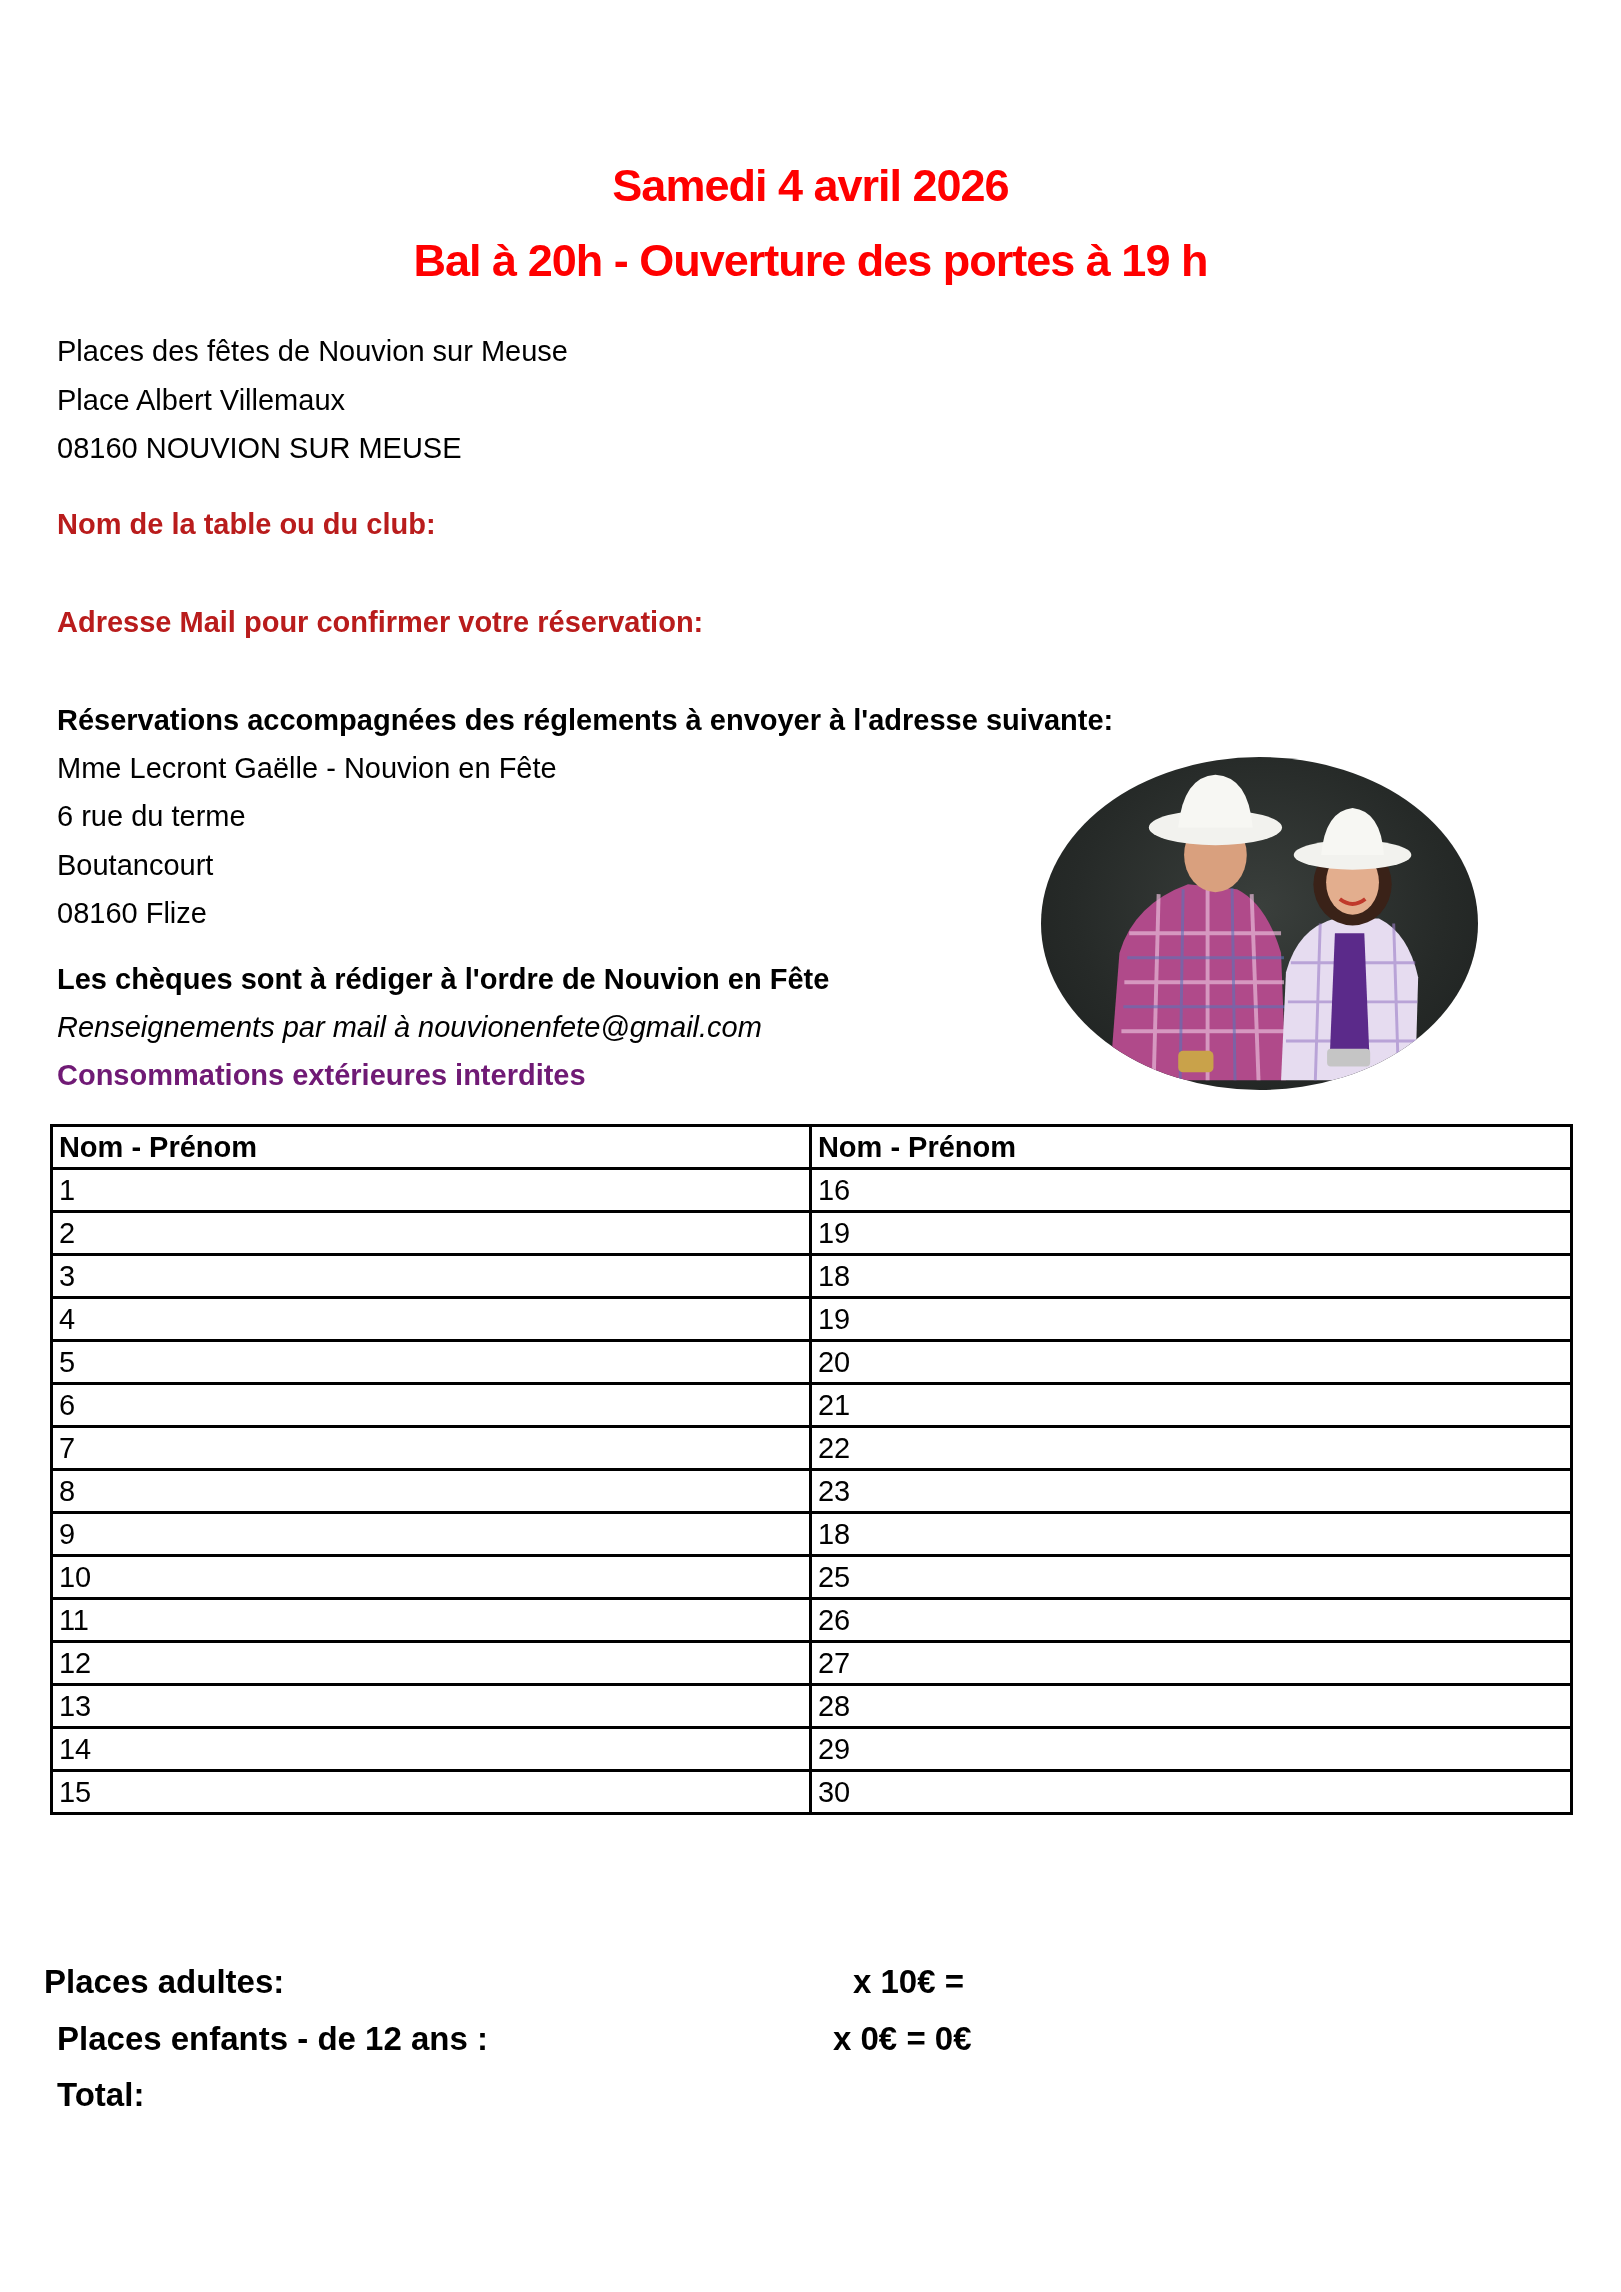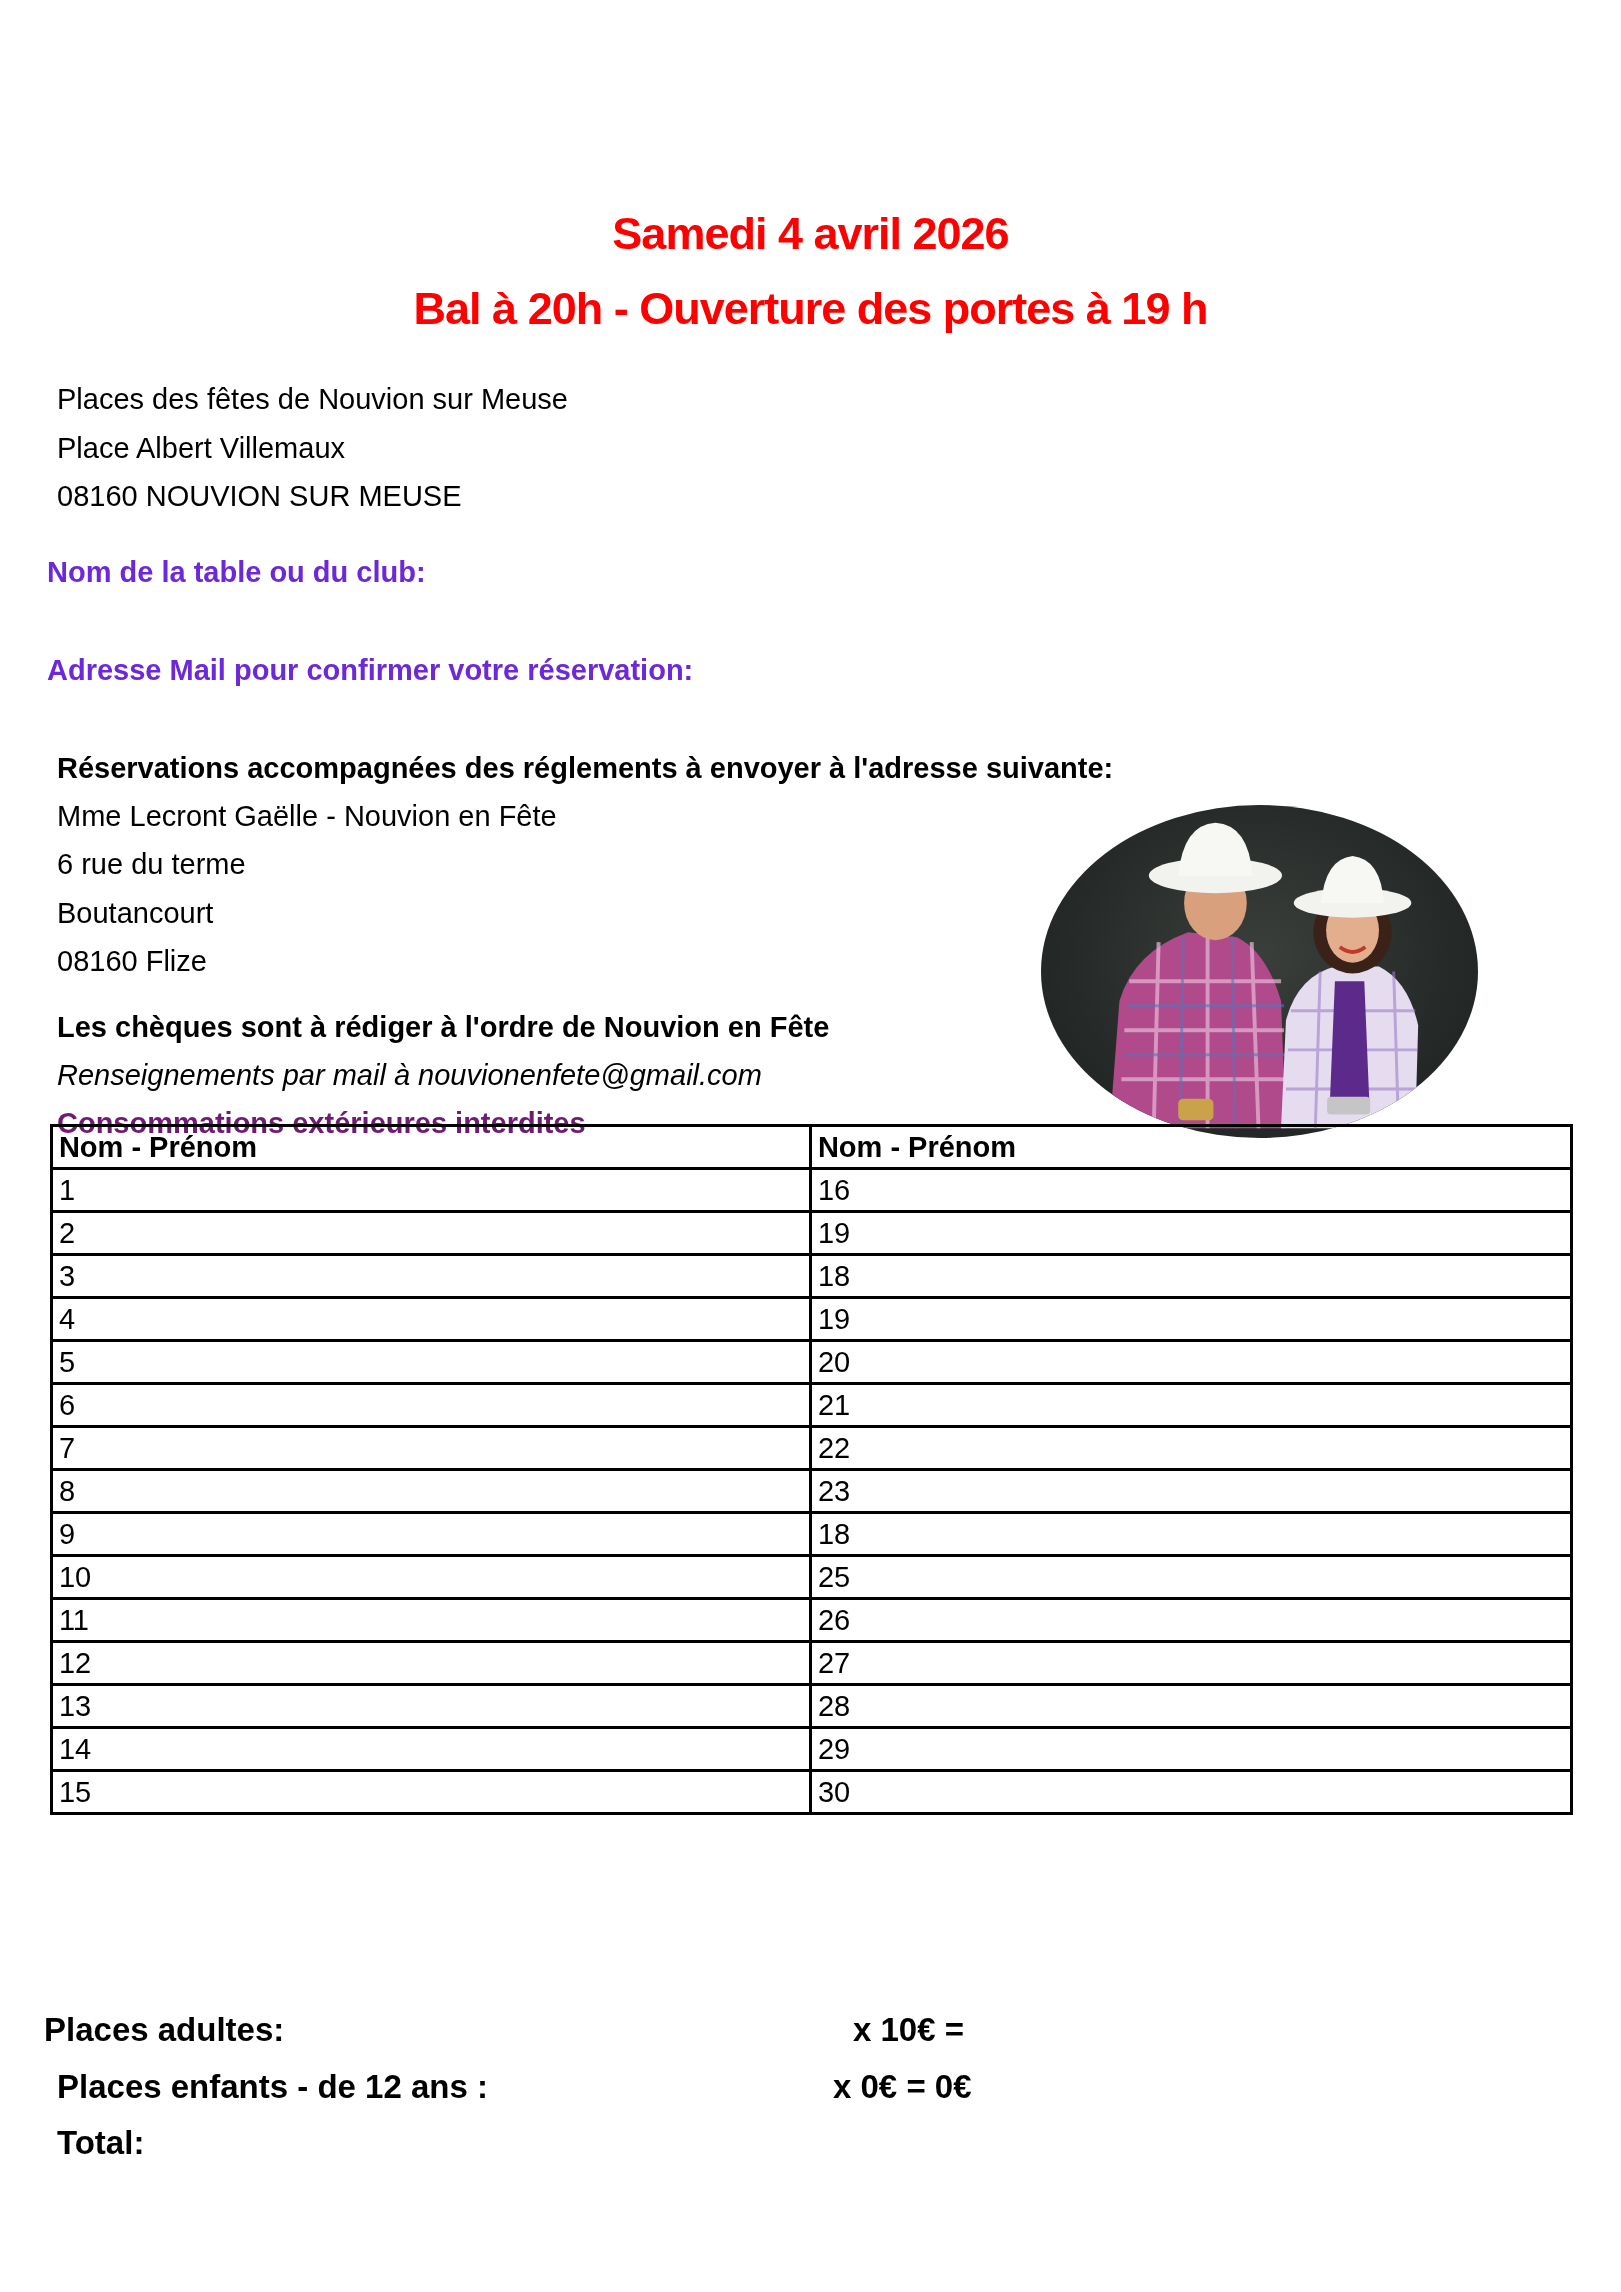--- a/index.html
+++ b/index.html
@@ -1,27 +1,27 @@
 <!DOCTYPE html>
 <html><head>
 <meta charset="utf-8">
 <style>
   html, body { margin: 0; padding: 0; background: #ffffff; }
   body {
     width: 1621px; height: 2293px; position: relative; overflow: hidden;
     font-family: "Liberation Sans", sans-serif; color: #000000;
   }
-  .abs { position: absolute; white-space: nowrap; margin-top: 48px; }
+  .abs { position: absolute; white-space: nowrap; }
   .title {
     left: 0; width: 1621px; text-align: center;
     color: #FF0000; font-weight: bold; font-size: 45px; letter-spacing: -1px;
   }
   .body-line { left: 57px; font-size: 29px; }
   .bold { font-weight: bold; }
-  .blue { color: #6d28d9; font-weight: bold; font-size: 29px; left: 47px; }
+  .blue { color: #b91c1c; font-weight: bold; font-size: 29px; left: 57px; }
   .red { color: #701a75; }
   .photo {
     left: 1041px; top: 757px; width: 437px; height: 333px;
     border-radius: 50%; overflow: hidden;
     background: radial-gradient(ellipse at 50% 45%, #3a3f3c 0%, #262a28 60%, #1c1f1e 100%);
   }
   table.reg {
     position: absolute; left: 50px; top: 1124px; width: 1519px;
     border-collapse: collapse; table-layout: fixed;
   }

